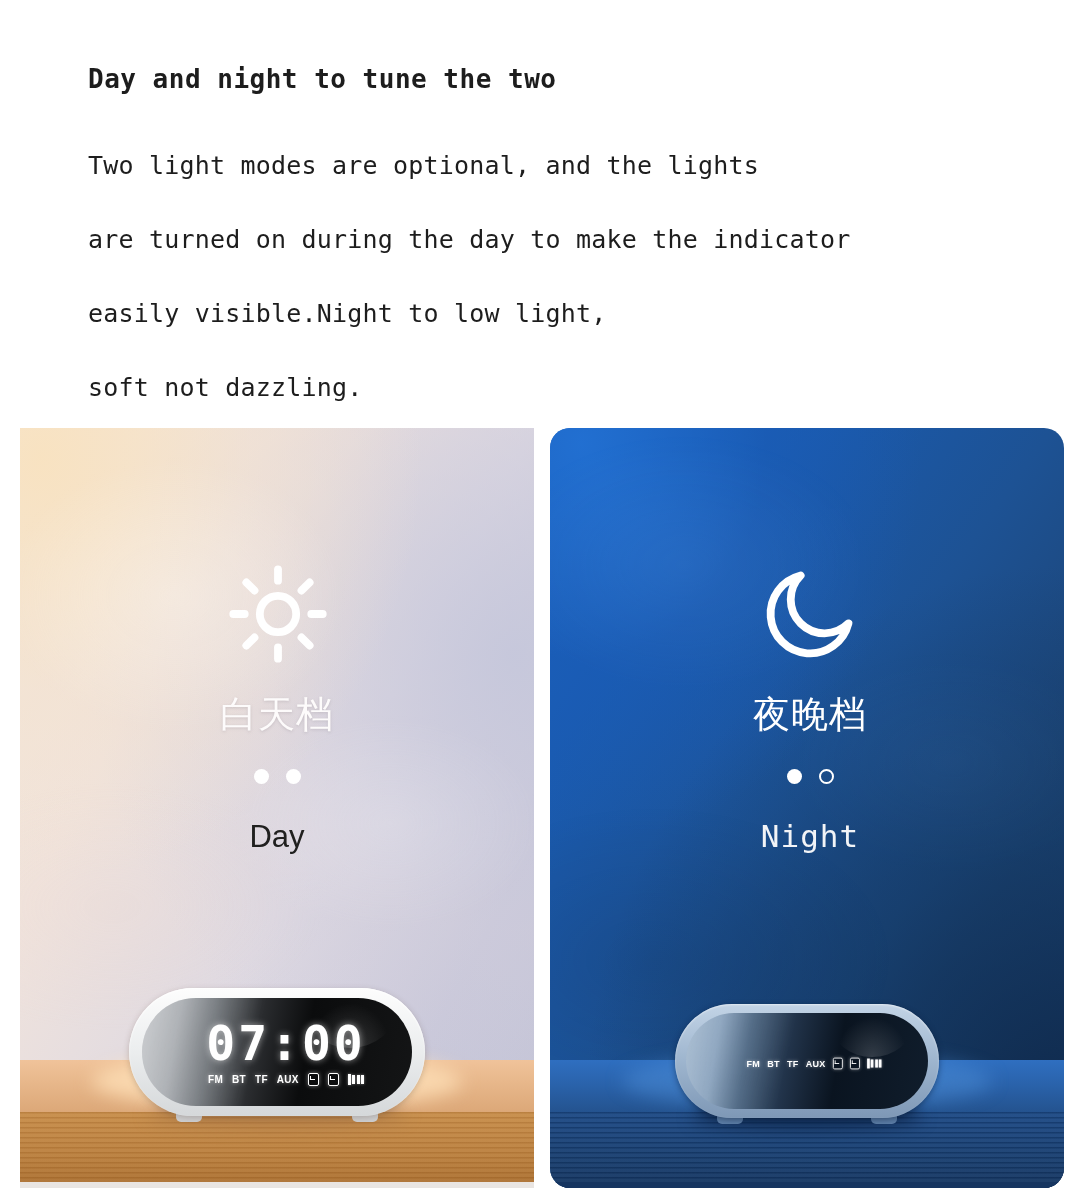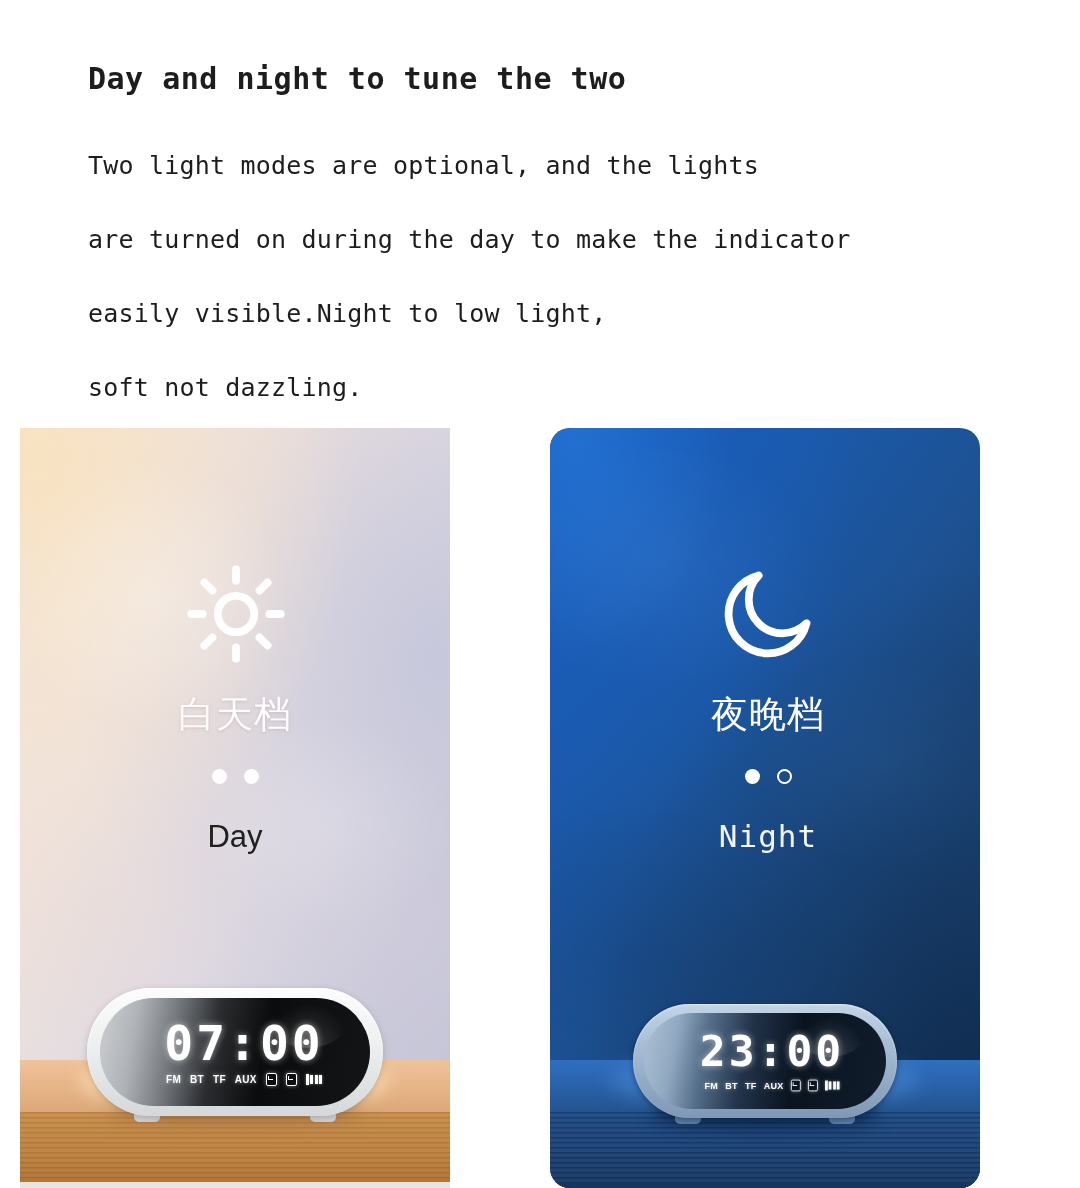--- a/index.html
+++ b/index.html
@@ -17,21 +17,21 @@
 
   
   .copy {
     position: absolute;
     left: 88px;
     top: 62px;
     width: 940px;
   }
   .headline {
     font-family: "DejaVu Sans Mono", "Liberation Mono", monospace;
-    font-size: 30px;
+    font-size: 26px;
     line-height: 34px;
     color: #1d1d1d;
     letter-spacing: 0.5px;
     white-space: pre;
     margin: 0 0 48px 0;
   }
   .body-copy {
     font-family: "DejaVu Sans Mono", "Liberation Mono", monospace;
     font-size: 25px;
     line-height: 43px;
@@ -45,21 +45,21 @@
   .panels {
     position: absolute;
     left: 0;
     top: 428px;
     width: 1080px;
     height: 760px;
   }
   .panel {
     position: absolute;
     top: 0;
-    width: 430px;
+    width: 514px;
     height: 760px;
     overflow: hidden;
   }
   .panel-day   { left: 20px; }
   .panel-night { left: 550px; border-radius: 20px; }
 
   
   .bg {
     position: absolute;
     inset: 0;
@@ -498,21 +498,20 @@
       <div class="device-shadow"></div>
       <div class="device-feet">
         <span class="foot foot-l"></span>
         <span class="foot foot-r"></span>
       </div>
       <div class="device-body">
         <div class="device-screen">
           <div class="screen-glare"></div>
           <div class="screen-glare2"></div>
           <div class="display">
-            <div class="clock-time">23:00</div>
             <div class="indicators">
               <span class="ind-text">FM</span>
               <span class="ind-text">BT</span>
               <span class="ind-text">TF</span>
               <span class="ind-text">AUX</span>
               <span class="ind-alarm"></span>
               <span class="ind-alarm"></span>
               <span class="ind-batt">
                 <i></i>
                   <i></i>

